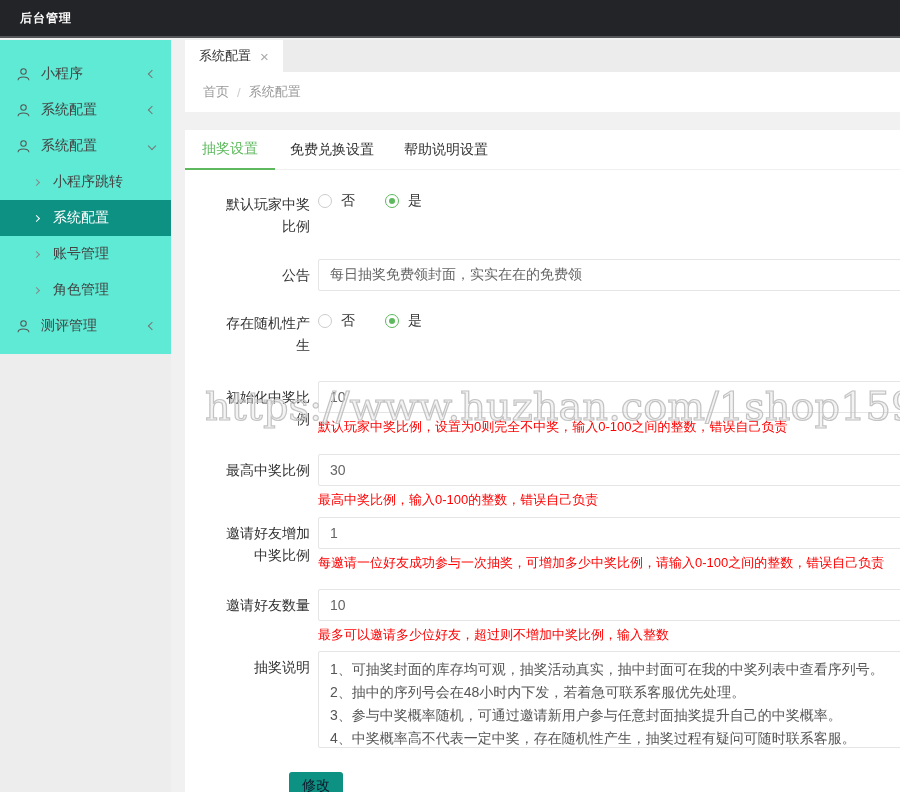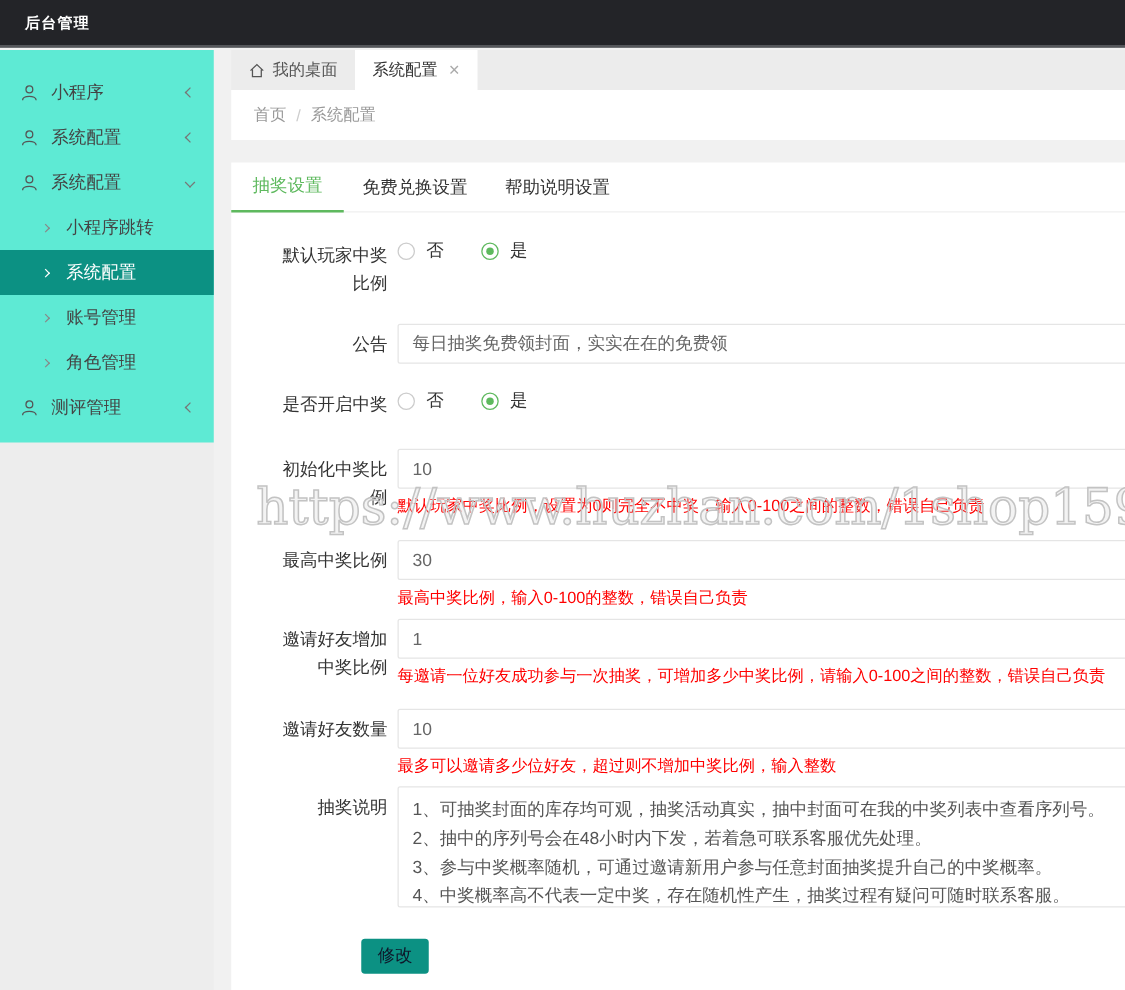--- a/index.html
+++ b/index.html
@@ -152,26 +152,20 @@
       <span class="lbl">测评管理</span>
       <span class="chev left"></span>
     </div>
 
   </div>
 </div>
 
 <div class="main">
 
   <div class="wintabs">
-    <div class="wtab">
-      <svg width="13" height="13" viewBox="0 0 14 14" fill="none" stroke="#555" stroke-width="1.1">
-          <path d="M1.5 7 L7 1.8 L12.5 7 M3.2 6 V12.2 H10.8 V6"></path>
-        </svg>
-      <span>我的桌面</span>
-    </div>
     <div class="wtab active">
       <span>系统配置</span>
       <span class="close">×</span>
     </div>
   </div>
 
   <div class="breadcrumb">
     <span>首页</span>
     <span class="sep">/</span>
     <span>系统配置</span>
@@ -208,21 +202,21 @@
       </div>
 
       <div class="frow r2">
         <div class="flabel">公告</div>
         <div class="fctrl">
           <input class="tin" type="text" value="每日抽奖免费领封面，实实在在的免费领" style="">
         </div>
       </div>
 
       <div class="frow r3">
-        <div class="flabel" style="padding-top:0;">是否开启中奖</div>
+        <div class="flabel" style="padding-top:0;">存在随机性产生</div>
         <div class="fctrl radios" style="padding-top:0;">
           <label class="radio">
             <span class="rdot"></span>
             <span>否</span>
           </label>
           <label class="radio">
             <span class="rdot checked"></span>
             <span>是</span>
           </label>
         </div>

